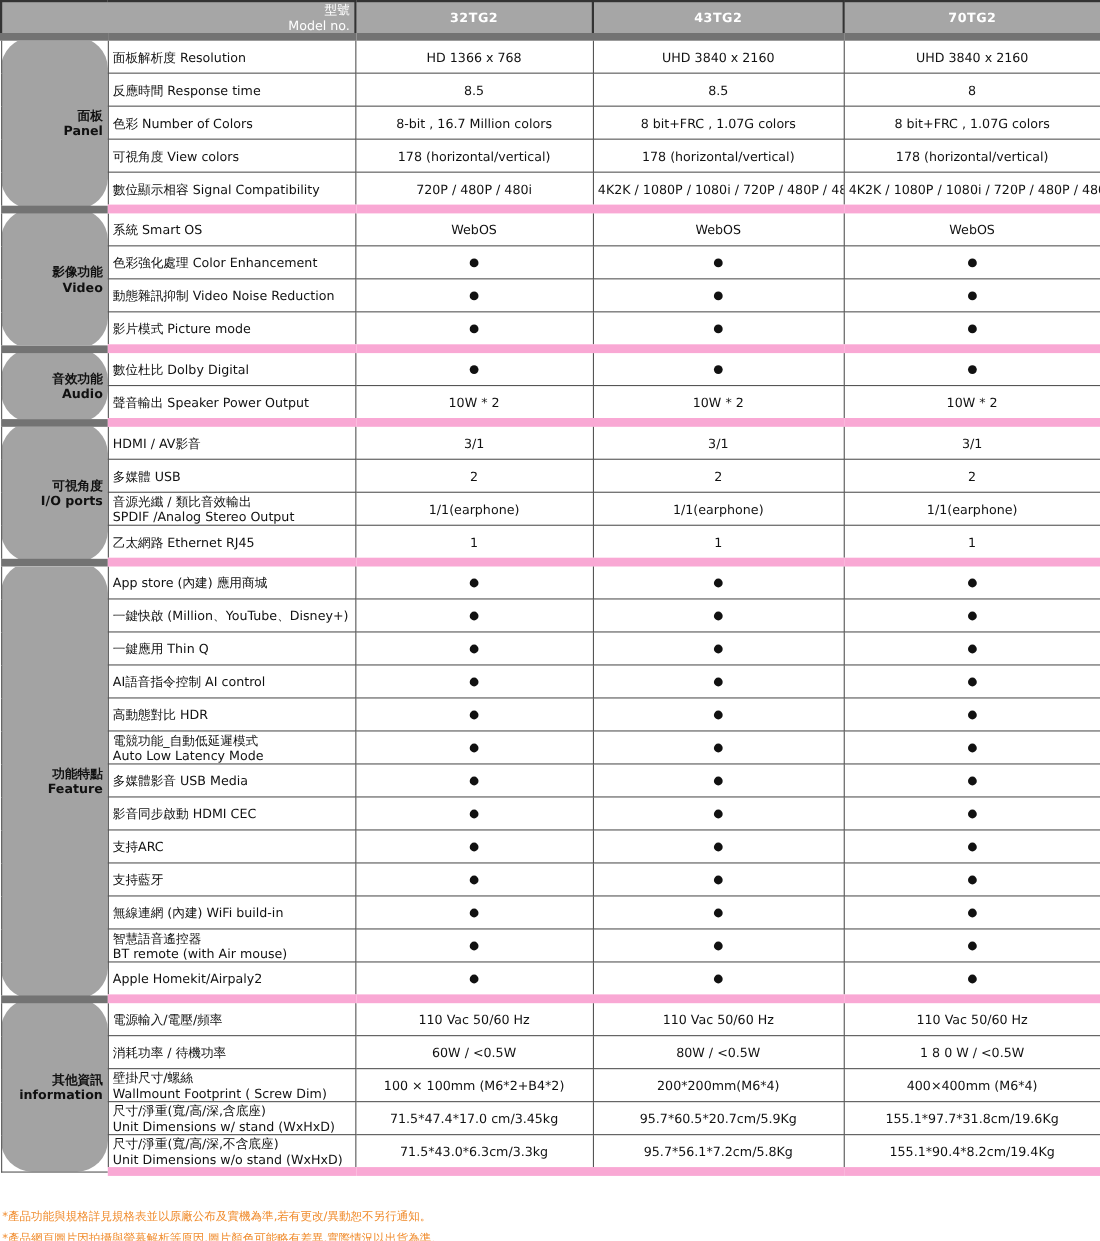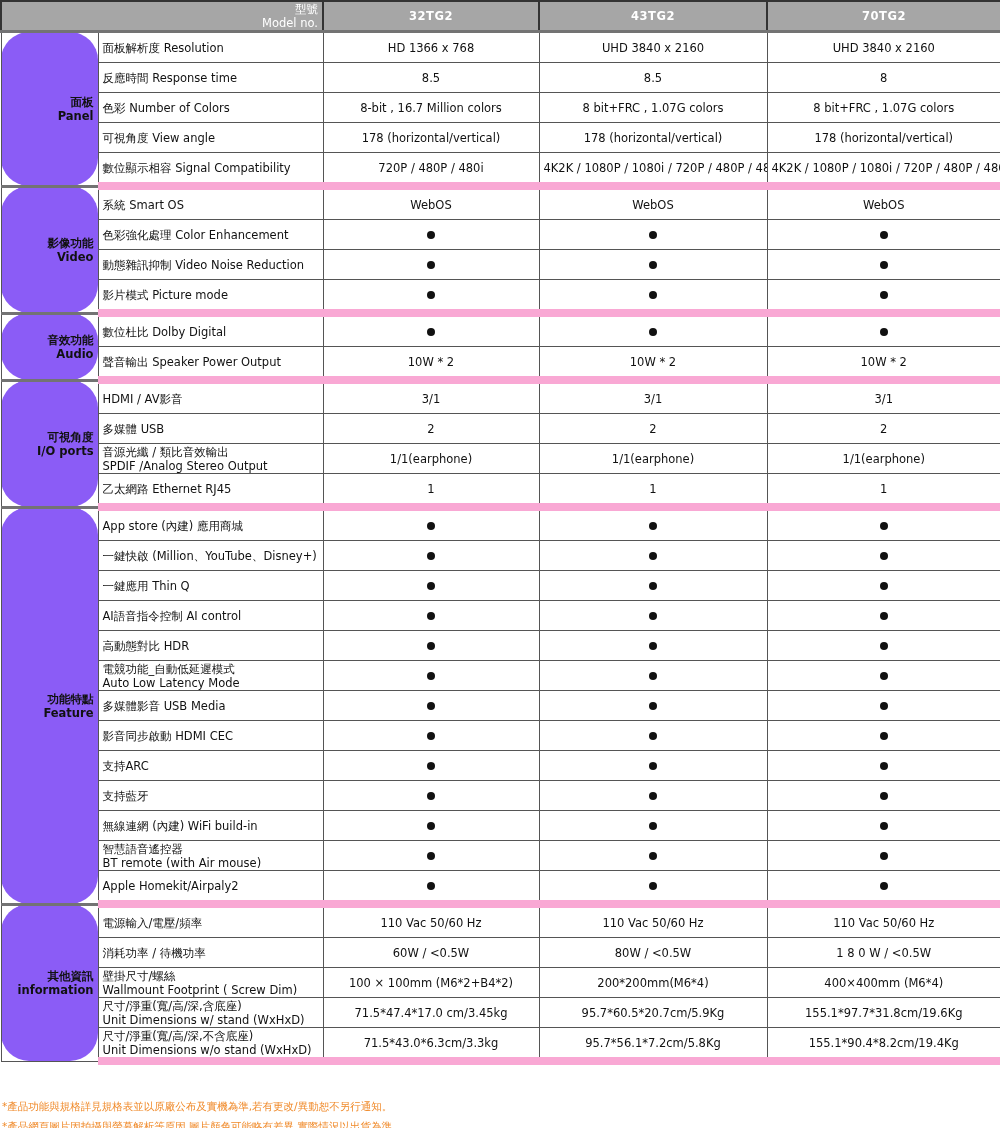--- a/index.html
+++ b/index.html
@@ -2,27 +2,27 @@
 <html><head>
 <meta charset="utf-8">
 <style>
   html, body { margin:0; padding:0; background:#ffffff; }
   body { width:1000px; height:1128px; position:relative; font-family:"DejaVu Sans","Liberation Sans",sans-serif; color:#111; overflow:hidden; }
   table.spec { position:absolute; left:0; top:0; width:1000px; border-collapse:collapse; table-layout:fixed; }
   table.spec td, table.spec th { border:1px solid #555; padding:0 4px; font-size:11.5px; line-height:14px; vertical-align:middle; overflow:hidden; white-space:nowrap; }
   table.spec thead th { background:#a6a6a6; color:#ffffff; height:26px; border-left:2px solid #333; border-right:2px solid #333; border-top:2px solid #333; border-bottom:2px solid #333;}
   th.model-label { text-align:right; font-weight:normal; font-size:10px; line-height:11px; padding-right:3px;margin-left:12px; }
   th.model-name { font-size:20px; font-weight:bold; text-align:center; letter-spacing:0.5px; }
-  td.group { background:#8b5cf6; text-align:right; vertical-align:middle; font-weight:bold; font-size:11.5px; line-height:15px; border-left:2px solid #333; border-right:2px solid #333; padding-right:3px; white-space:normal;border-radius:28px; }
+  td.group { background:#a3a3a3; text-align:right; vertical-align:middle; font-weight:bold; font-size:11.5px; line-height:15px; border-left:2px solid #333; border-right:2px solid #333; padding-right:3px; white-space:normal;border-radius:28px; }
   td.group .g-en { font-weight:bold; }
   td.feat { text-align:left; padding-left:4px; }
   td.val { text-align:center; border-left:2px solid #333; }
   td.val.last { border-right:2px solid #333; }
   tr.r td { height:29px; }
-  tr.grp-start td { border-top:3px solid #737373; }
+  tr.grp-start td { border-top:7px solid #737373; }
   tr.grp-end td { border-bottom:8px solid #f9a8d4; }
   .dot { display:inline-block; width:8px; height:8px; border-radius:50%; background:#111; }
   .notes { position:absolute; left:0; top:1096px; width:960px; }
   .note { color:#f08a2a; font-size:10.5px; line-height:20px; padding-left:2px; }
 </style>
 </head>
 <body>
 
 <table class="spec">
   <colgroup>
@@ -67,21 +67,21 @@
       <tr class="r">
         <td class="feat">
           <div>色彩 Number of Colors</div>
         </td>
         <td class="val">8-bit , 16.7 Million colors</td>
         <td class="val">8 bit+FRC , 1.07G colors</td>
         <td class="val last">8 bit+FRC , 1.07G colors</td>
       </tr>
       <tr class="r">
         <td class="feat">
-          <div>可視角度 View angle</div>
+          <div>可視角度 View colors</div>
         </td>
         <td class="val">178 (horizontal/vertical)</td>
         <td class="val">178 (horizontal/vertical)</td>
         <td class="val last">178 (horizontal/vertical)</td>
       </tr>
       <tr class="r grp-end">
         <td class="feat">
           <div>數位顯示相容 Signal Compatibility</div>
         </td>
         <td class="val">720P / 480P / 480i</td>

